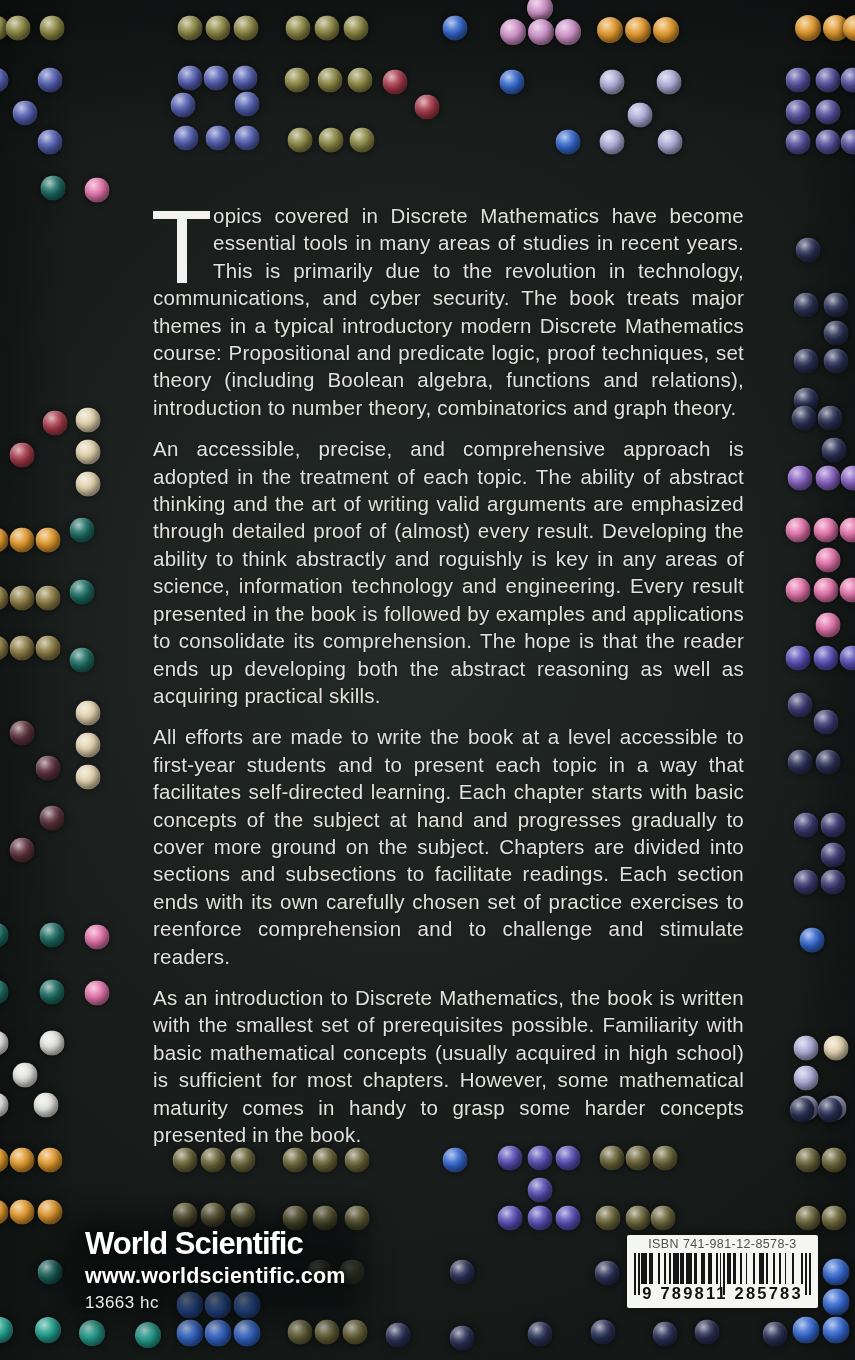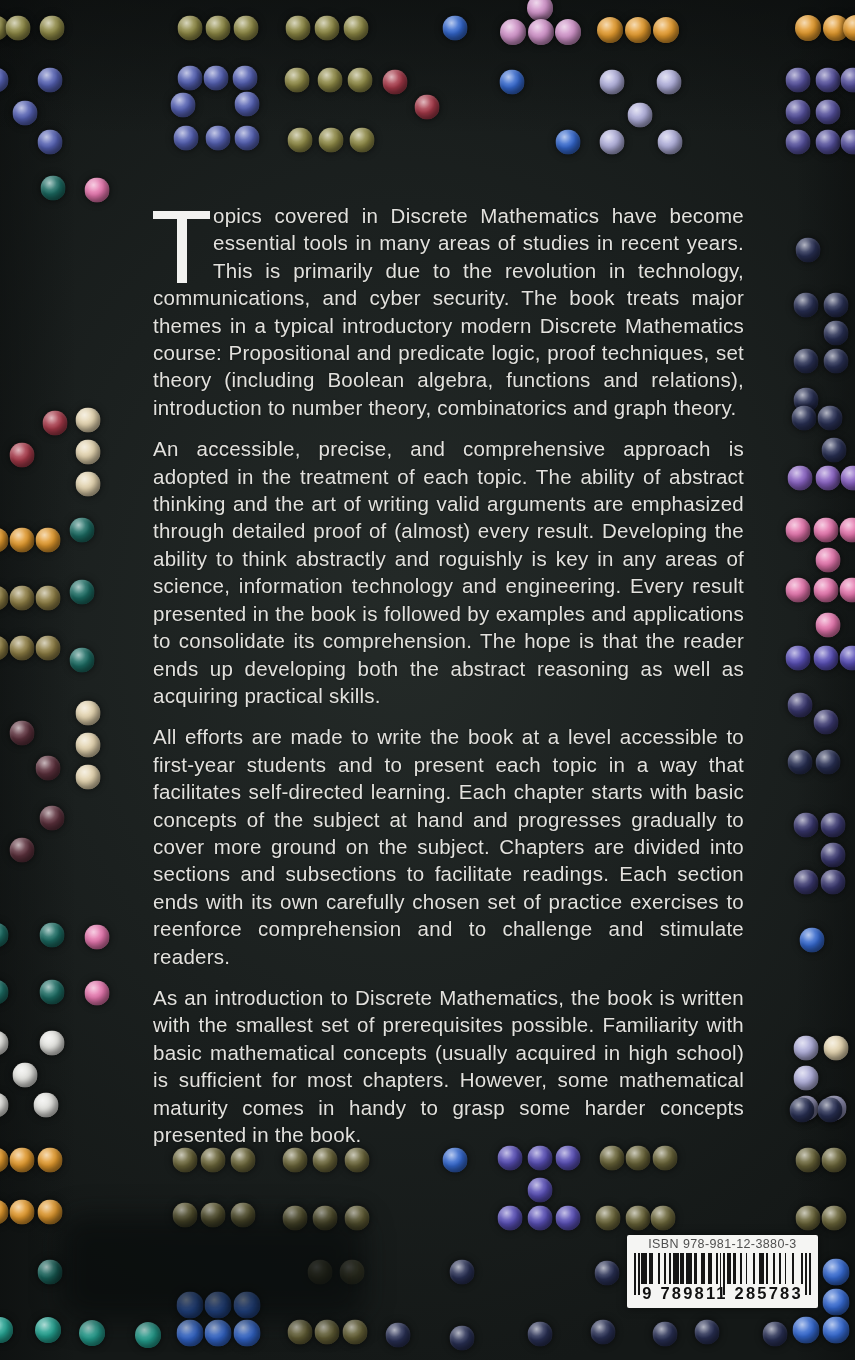--- a/index.html
+++ b/index.html
@@ -262,23 +262,28 @@
       <span class="dropcap">
           <span class="sr">T</span>
         </span><span>opics covered in Discrete Mathematics have become essential tools in many areas of studies in recent years. This is primarily due to the revolution in technology, communications, and cyber security. The book treats major themes in a typical introductory modern Discrete Mathematics course: Propositional and predicate logic, proof techniques, set theory (including Boolean algebra, functions and relations), introduction to number theory, combinatorics and graph theory.</span>
     </p>
     <p>An accessible, precise, and comprehensive approach is adopted in the treatment of each topic. The ability of abstract thinking and the art of writing valid arguments are emphasized through detailed proof of (almost) every result. Developing the ability to think abstractly and roguishly is key in any areas of science, information technology and engineering. Every result presented in the book is followed by examples and applications to consolidate its comprehension. The hope is that the reader ends up developing both the abstract reasoning as well as acquiring practical skills.</p>
     <p>All efforts are made to write the book at a level accessible to first-year students and to present each topic in a way that facilitates self-directed learning. Each chapter starts with basic concepts of the subject at hand and progresses gradually to cover more ground on the subject. Chapters are divided into sections and subsections to facilitate readings. Each section ends with its own carefully chosen set of practice exercises to reenforce comprehension and to challenge and stimulate readers.</p>
     <p>As an introduction to Discrete Mathematics, the book is written with the smallest set of prerequisites possible. Familiarity with basic mathematical concepts (usually acquired in high school) is sufficient for most chapters. However, some mathematical maturity comes in handy to grasp some harder concepts presented in the book.</p>
   </div>
 
   <div class="footer-shadow"></div>
+  <div class="publisher-block">
+    <div class="publisher">World Scientific</div>
+    <div class="website">www.worldscientific.com</div>
+    <div class="stock-code">13663 hc</div>
+  </div>
 
   <div class="barcode-panel">
-    <div class="isbn-label">ISBN 978-981-12-3880-3</div>
+    <div class="isbn-label">ISBN 741-981-12-8578-3</div>
     <div class="barcode-bars">
         <span class="module bar tall"></span>
         <span class="module"></span>
         <span class="module bar tall"></span>
         <span class="module"></span>
         <span class="module bar"></span>
         <span class="module bar"></span>
         <span class="module bar"></span>
         <span class="module"></span>
         <span class="module bar"></span>

